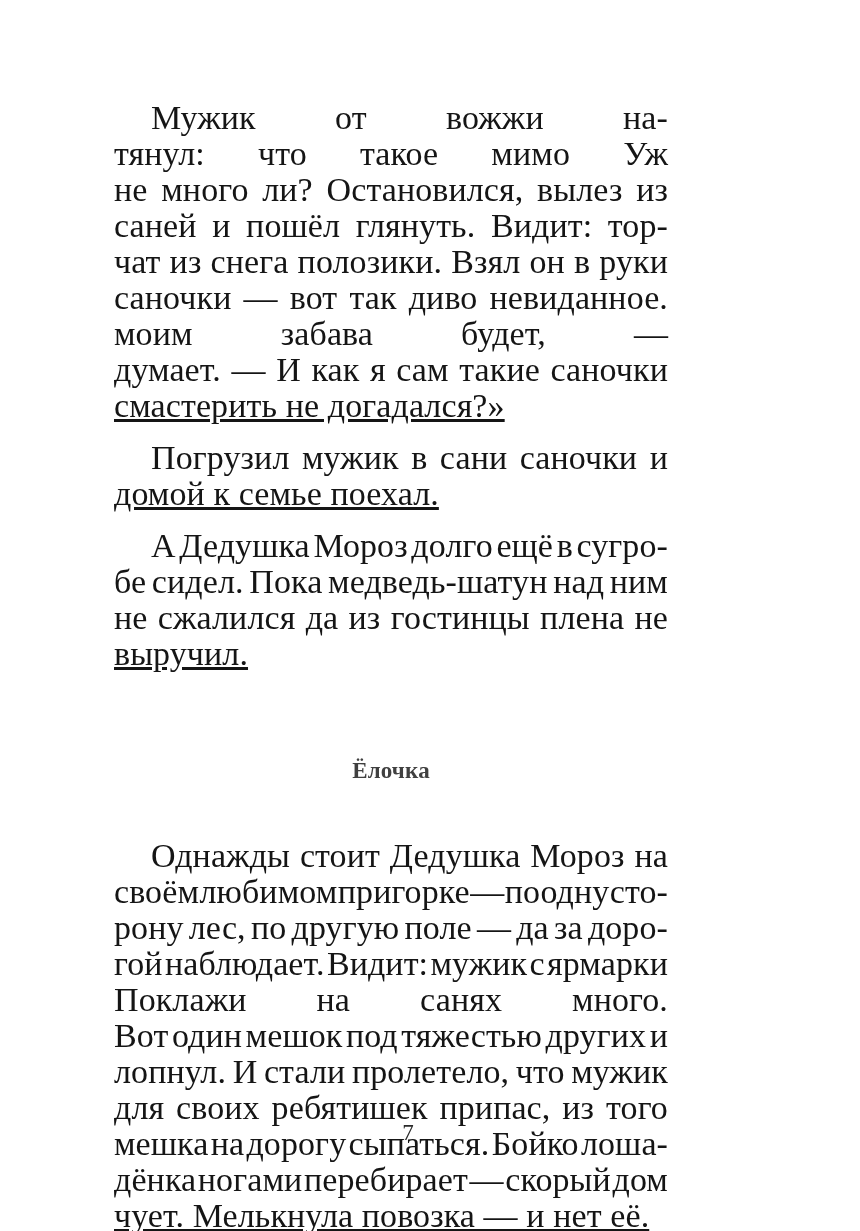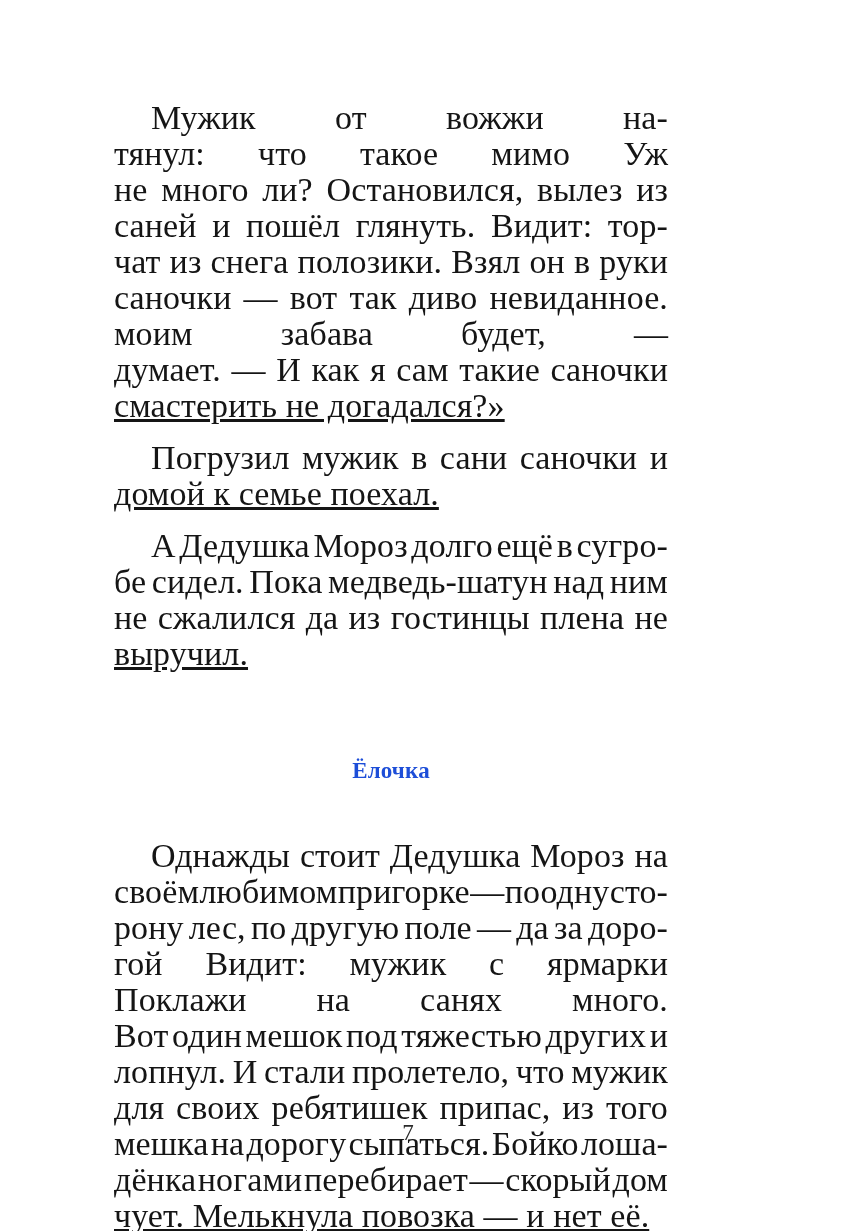--- a/index.html
+++ b/index.html
@@ -71,21 +71,21 @@
   }
 
   
   .section-heading {
     margin: 0;
     font-size: 23px;
     line-height: 30px;
     font-weight: bold;
     text-align: center;
     text-indent: 0;
-    color: #1d4ed8;
+    color: #404040;
     letter-spacing: 0.2px;
   }
 
   .gap-before-heading { height: 68px; }
   .gap-after-heading  { height: 36px; }
 
   
   .folio {
     position: absolute;
     left: 0;
@@ -248,20 +248,21 @@
             <span class="lw">по</span>
             <span class="lw">другую</span>
             <span class="lw">поле</span>
             <span class="lw">—</span>
             <span class="lw">да</span>
             <span class="lw">за</span>
             <span class="lw">доро-</span>
           </span>
           <span class="line just">
             <span class="lw">гой</span>
+            <span class="lw">наблюдает.</span>
             <span class="lw">Видит:</span>
             <span class="lw">мужик</span>
             <span class="lw">с</span>
             <span class="lw">ярмарки</span>
           </span>
           <span class="line just">
             <span class="lw">Поклажи</span>
             <span class="lw">на</span>
             <span class="lw">санях</span>
             <span class="lw">много.</span>

